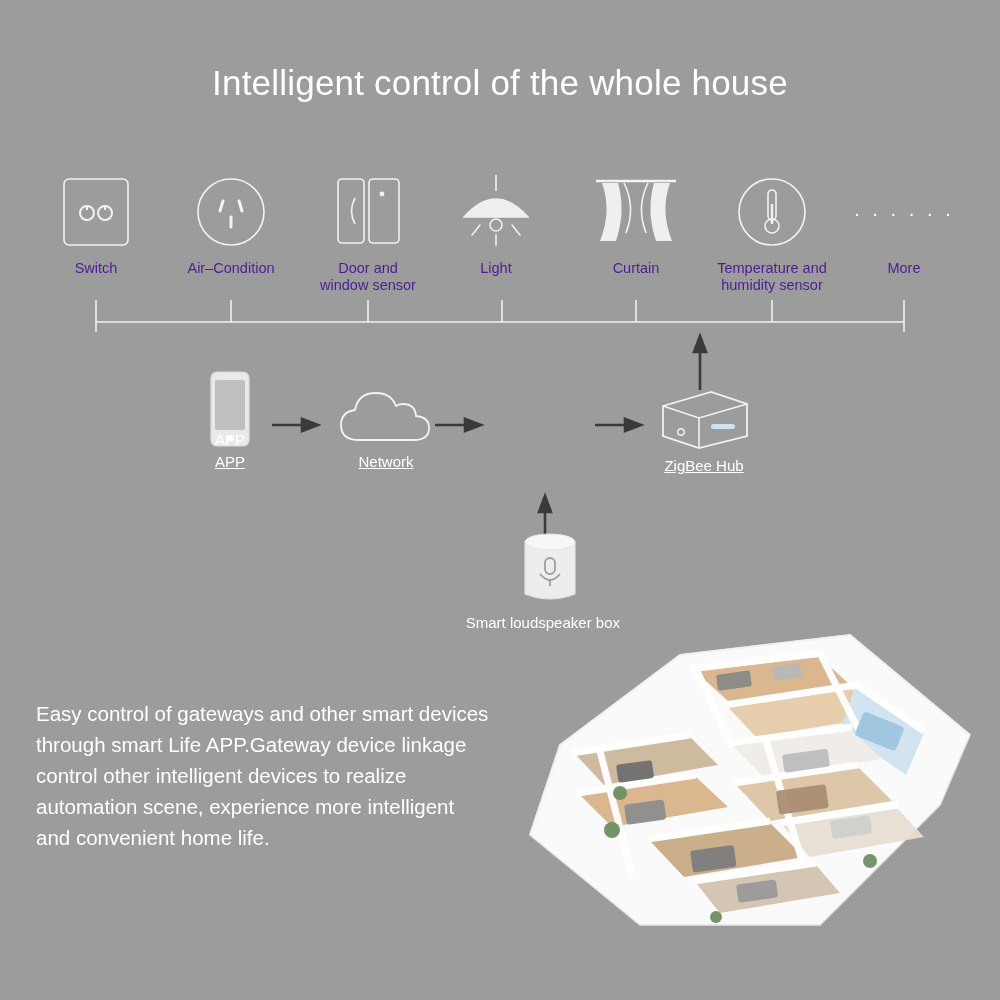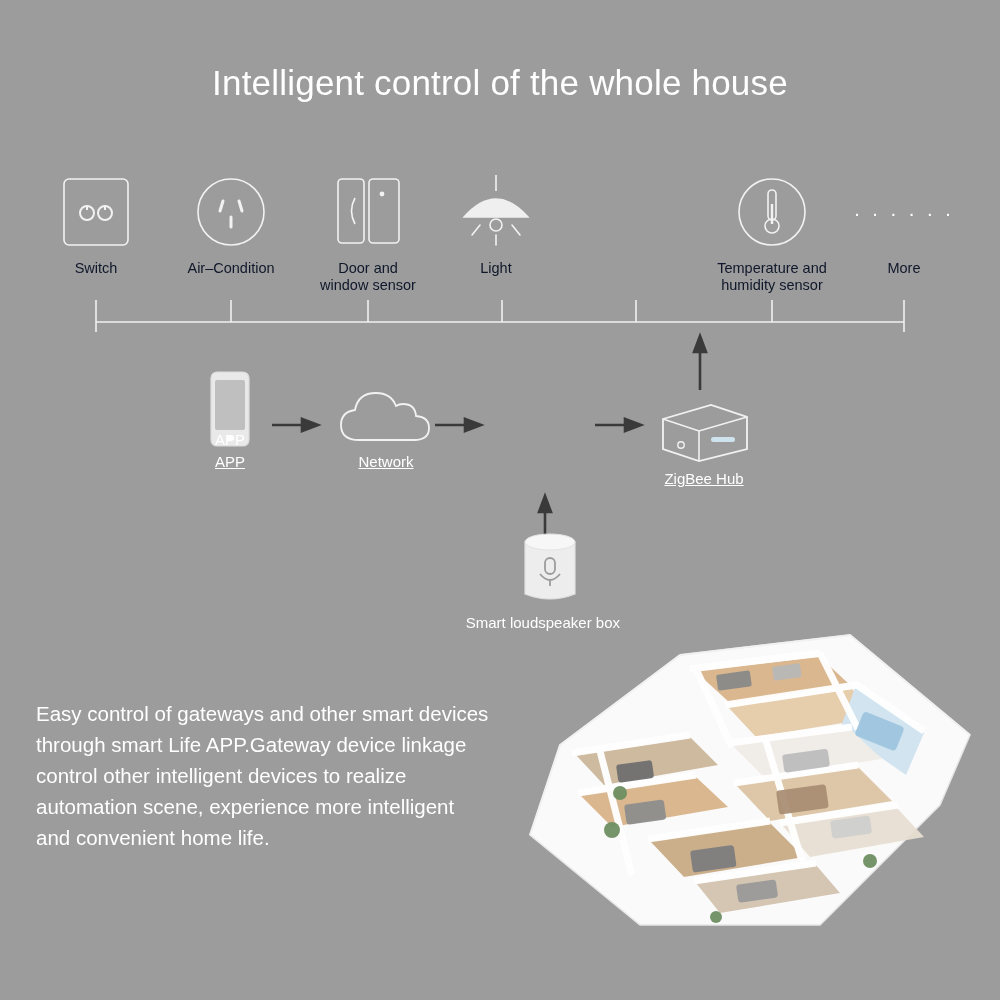--- a/index.html
+++ b/index.html
@@ -58,21 +58,21 @@
     text-align: center;
   }
   .device .art {
     height: 82px;
     display: flex;
     align-items: center;
     justify-content: center;
   }
   .device .label {
     font-size: 14.5px;
-    color: #0f172a;
+    color: #4c1d95;
     line-height: 1.15;
     margin-top: 6px;
     white-space: pre-line;
   }
 
   
   .bus {
     position: absolute;
     left: 0;
     top: 0;
@@ -247,20 +247,32 @@
           <g stroke="#f2f2f2" stroke-width="1.6" stroke-linecap="round">
             <line x1="42" y1="62" x2="42" y2="72"></line>
             <line x1="26" y1="52" x2="18" y2="62"></line>
             <line x1="58" y1="52" x2="66" y2="62"></line>
           </g>
         </svg>
       </div>
       <div class="label">Light</div>
     </div>
 
+    <div class="device" style="left:536px; top:0;">
+      <div class="art">
+        <svg width="92" height="80" viewBox="0 0 92 80">
+          <line x1="6" y1="8" x2="86" y2="8" stroke="#f2f2f2" stroke-width="2.4"></line>
+          <path d="M12 10 q10 28 -2 58 l16 0 q10 -30 2 -58 z" fill="#efefef"></path>
+          <path d="M80 10 q-10 28 2 58 l-16 0 q-10 -30 -2 -58 z" fill="#efefef"></path>
+          <path d="M34 10 q12 24 2 50" fill="none" stroke="#f2f2f2" stroke-width="1.6"></path>
+          <path d="M58 10 q-12 24 -2 50" fill="none" stroke="#f2f2f2" stroke-width="1.6"></path>
+        </svg>
+      </div>
+      <div class="label">Curtain</div>
+    </div>
 
     <div class="device" style="left:672px; top:0;">
       <div class="art">
         <svg width="78" height="78" viewBox="0 0 78 78">
           <circle cx="39" cy="38" r="33" fill="none" stroke="#f2f2f2" stroke-width="1.6"></circle>
           <rect x="35" y="16" width="8" height="30" rx="4" fill="none" stroke="#f2f2f2" stroke-width="1.6"></rect>
           <circle cx="39" cy="52" r="7" fill="none" stroke="#f2f2f2" stroke-width="1.6"></circle>
           <line x1="39" y1="30" x2="39" y2="50" stroke="#f2f2f2" stroke-width="2.4"></line>
         </svg>
       </div>
@@ -293,21 +305,21 @@
     <div class="node" style="left:316px; top:0;">
       <div class="art">
         <svg width="110" height="64" viewBox="0 0 110 64">
           <path d="M28 56 q-18 0 -18 -15 q0 -13 14 -15 q3 -17 21 -17 q15 0 20 13 q3 -2 7 -2 q12 0 13 12 q13 1 13 12 q0 12 -15 12 z" fill="none" stroke="#f2f2f2" stroke-width="1.8"></path>
         </svg>
       </div>
       <div class="label">Network</div>
     </div>
 
 
-    <div class="node" style="left:634px; top:17px;text-align:center;">
+    <div class="node" style="left:634px; top:4px;text-align:center;">
       <div class="art">
         <svg width="110" height="70" viewBox="0 0 110 70">
           <path d="M14 24 L62 10 L98 22 L98 54 L50 66 L14 54 Z" fill="none" stroke="#f2f2f2" stroke-width="1.8"></path>
           <path d="M14 24 L50 36 L98 22" fill="none" stroke="#f2f2f2" stroke-width="1.6"></path>
           <path d="M50 36 L50 66" fill="none" stroke="#f2f2f2" stroke-width="1.6"></path>
           <circle cx="32" cy="50" r="3.2" fill="none" stroke="#f2f2f2" stroke-width="1.4"></circle>
           <rect x="62" y="42" width="24" height="5" rx="2.5" fill="#cfe3ef"></rect>
         </svg>
       </div>
       <div class="label">ZigBee Hub</div>

